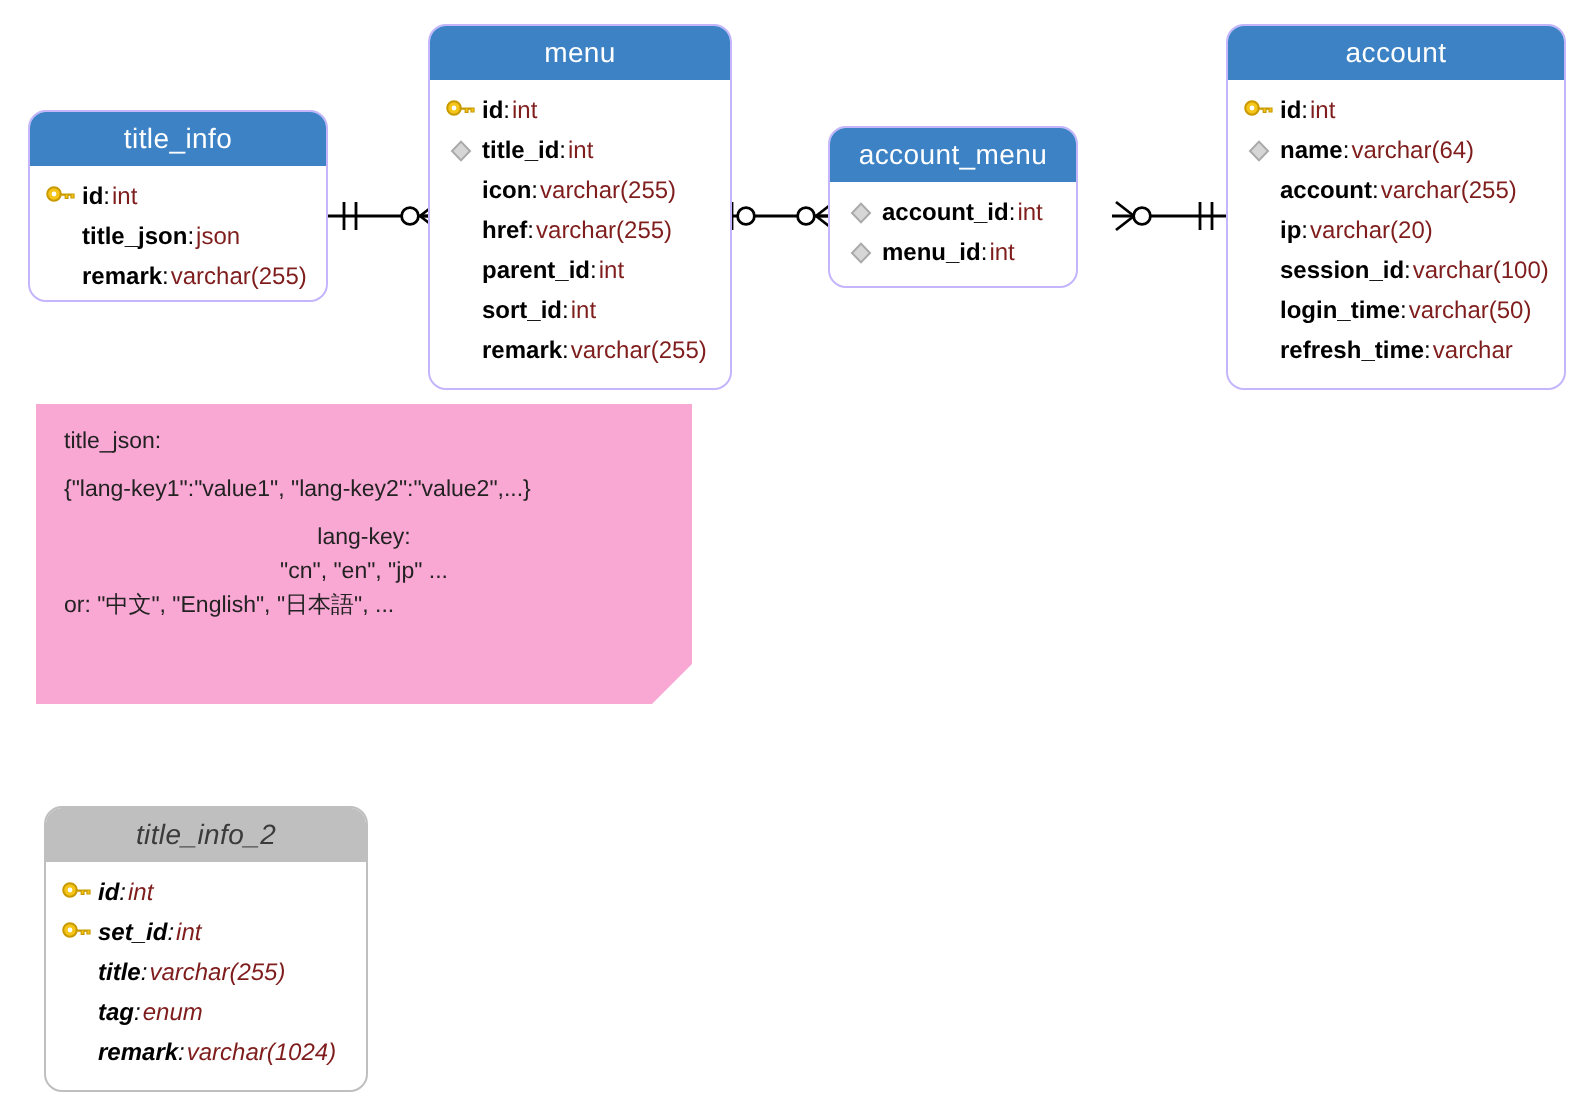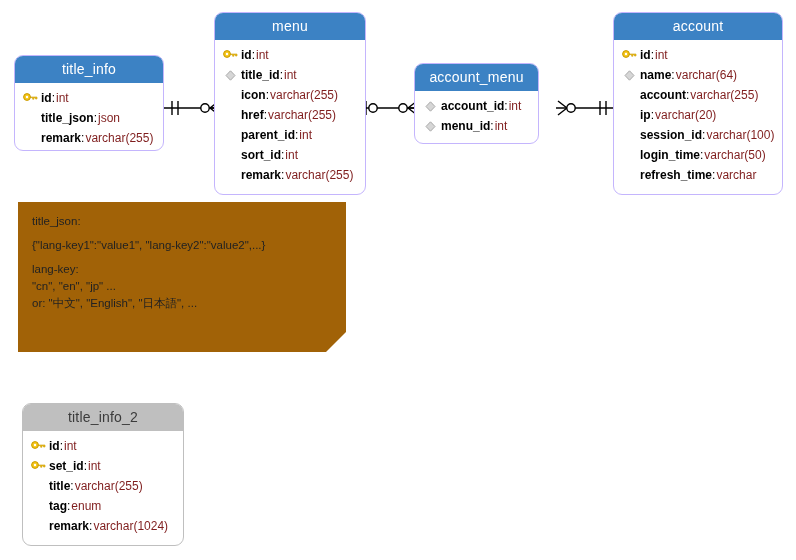--- a/index.html
+++ b/index.html
@@ -20,20 +20,21 @@
   .entity {
     position: absolute;
     box-sizing: border-box;
     border: 1px solid #c4b5fd;
     border-radius: 9px;
     background: #ffffff;
     overflow: hidden;
   }
   .entity.gray {
     border-color: #bfbfbf;
+    font-style: italic;
   }
   .entity-header {
     background: #3c82c4;
     color: #ffffff;
     font-size: 14px;
     text-align: center;
     padding: 5px 6px 6px 6px;
     letter-spacing: .2px;
   }
   .entity.gray .entity-header {
@@ -65,32 +66,32 @@
   }
   .ftype {
     color: #7f1d1d;
     margin-left: 1px;
   }
   .colon { color: #000; }
 
   
   .note {
     position: absolute;
-    background: #a16207;
+    background: #f9a8d4;
     font-size: 11.5px;
     color: #222;
     box-sizing: border-box;
     padding: 12px 14px 10px 14px;
   }
   .note .nline {
     line-height: 15px;
     margin-bottom: 9px;
     white-space: nowrap;
   }
-  .note .nline.tight { margin-bottom: 2px; }
+  .note .nline.tight { margin-bottom: 2px; text-align: center; }
   .note .nline:last-child { margin-bottom: 0; }
   .note-fold {
     position: absolute;
     right: 0;
     bottom: 0;
     width: 0;
     height: 0;
     border-style: solid;
     border-width: 0 0 20px 20px;
     border-color: transparent transparent #ffffff transparent;

